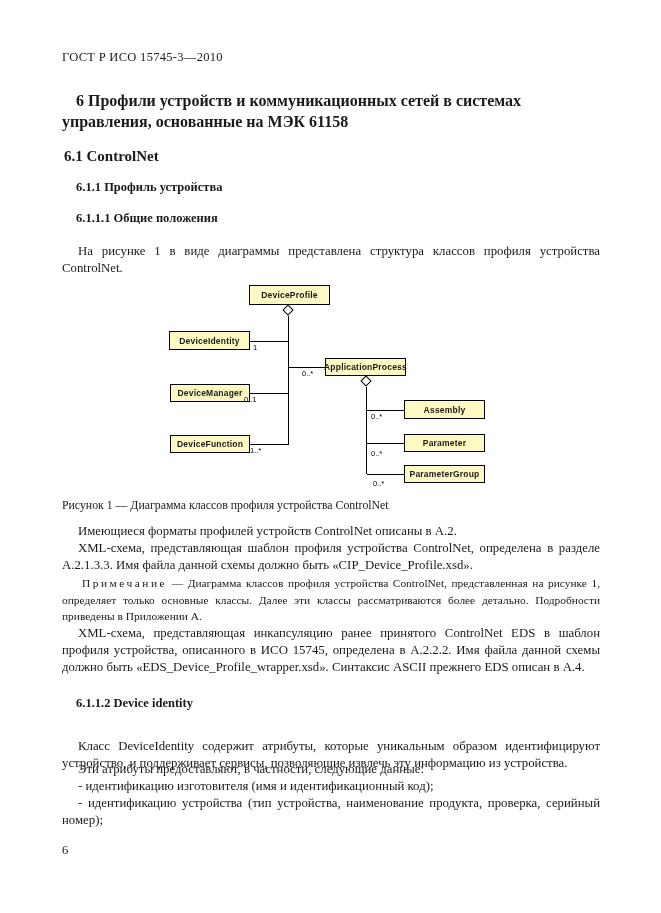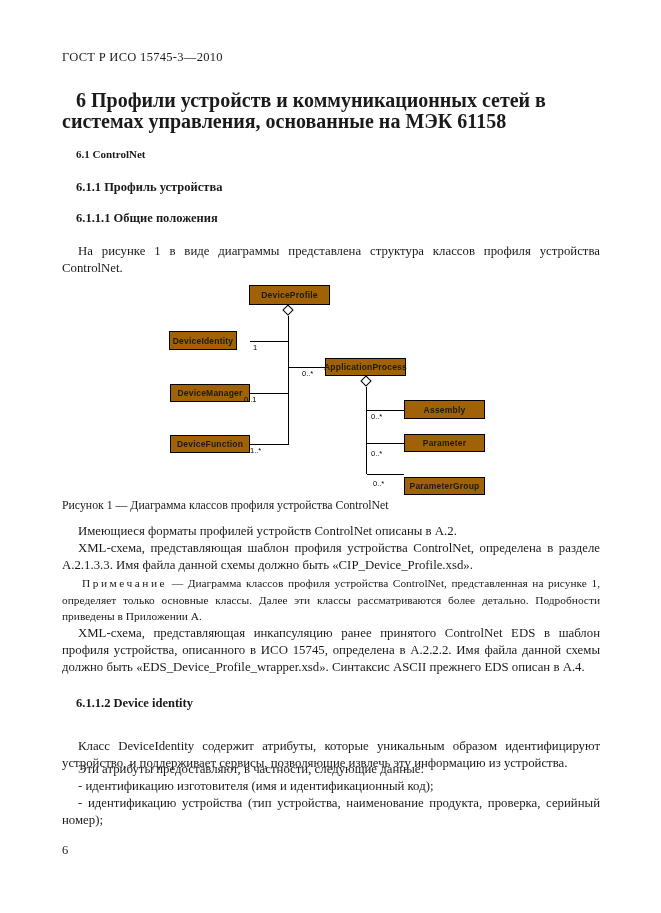--- a/index.html
+++ b/index.html
@@ -14,25 +14,25 @@
     overflow: hidden;
   }
   .abs { position: absolute; }
   .running-header {
     top: 50px; left: 62px;
     font-size: 12.5px;
     letter-spacing: 0.3px;
   }
   .h1 {
     top: 90px; left: 62px; width: 545px;
-    font-size: 20px; font-weight: bold;
+    font-size: 16px; font-weight: bold;
     line-height: 21px;
     text-indent: 14px;
   }
-  .h2 { top: 148px; left: 76px; font-size: 11px; font-weight: bold; }
+  .h2 { top: 148px; left: 64px; font-size: 15px; font-weight: bold; }
   .h3 { top: 180px; left: 76px; font-size: 12.5px; font-weight: bold; }
   .h4 { font-size: 12.5px; font-weight: bold; }
   .h4a { top: 211px; left: 76px; }
   .h4b { top: 696px; left: 76px; }
   .para {
     left: 62px; width: 538px;
     font-size: 12.8px; line-height: 17px;
     text-align: justify; text-indent: 16px;
   }
   .p-intro { top: 243px; }
@@ -53,21 +53,21 @@
     top: 498px; left: 62px; width: 538px;
     font-size: 11.8px; text-align: left;
   }
   .page-number { top: 843px; left: 62px; font-size: 12.5px; }
 
   
   .diagram { top: 0; left: 0; width: 661px; height: 913px; pointer-events: none; }
   .uml-box {
     position: absolute;
     border: 1px solid #000;
-    background: #a16207;
+    background: #fef9c3;
     font-family: "Liberation Sans", "DejaVu Sans", sans-serif;
     font-weight: bold;
     font-size: 8.5px;
     text-align: center;
     display: flex; align-items: center; justify-content: center;
     letter-spacing: 0.2px;
   }
   .line { position: absolute; background: #000; }
   .diamond {
     position: absolute;
@@ -106,27 +106,27 @@
     <div class="line" style="left:250px; top:444px; width:39px; height:1px;"></div>
     <div class="line" style="left:366px; top:387px; width:1px; height:87px;"></div>
     <div class="line" style="left:367px; top:410px; width:37px; height:1px;"></div>
     <div class="line" style="left:367px; top:443px; width:37px; height:1px;"></div>
     <div class="line" style="left:367px; top:474px; width:37px; height:1px;"></div>
 
     <div class="diamond" style="left:284px; top:306px;"></div>
     <div class="diamond" style="left:362px; top:377px;"></div>
 
     <div class="uml-box" style="left:249px; top:285px; width:81px; height:20px;">DeviceProfile</div>
-    <div class="uml-box" style="left:169px; top:331px; width:68px; height:19px;">DeviceIdentity</div>
+    <div class="uml-box" style="left:169px; top:331px; width:81px; height:19px;">DeviceIdentity</div>
     <div class="uml-box" style="left:170px; top:384px; width:80px; height:18px;">DeviceManager</div>
     <div class="uml-box" style="left:170px; top:435px; width:80px; height:18px;">DeviceFunction</div>
     <div class="uml-box" style="left:325px; top:358px; width:81px; height:18px;">ApplicationProcess</div>
     <div class="uml-box" style="left:404px; top:400px; width:81px; height:19px;">Assembly</div>
     <div class="uml-box" style="left:404px; top:434px; width:81px; height:18px;">Parameter</div>
-    <div class="uml-box" style="left:404px; top:465px; width:81px; height:18px;margin-top:12px;">ParameterGroup</div>
+    <div class="uml-box" style="left:404px; top:465px; width:81px; height:18px;">ParameterGroup</div>
 
     <div class="mult" style="left:253px; top:343px;">1</div>
     <div class="mult" style="left:302px; top:369px;">0..*</div>
     <div class="mult" style="left:244px; top:395px;">0..1</div>
     <div class="mult" style="left:250px; top:446px;">1..*</div>
     <div class="mult" style="left:371px; top:412px;">0..*</div>
     <div class="mult" style="left:371px; top:449px;">0..*</div>
     <div class="mult" style="left:373px; top:479px;">0..*</div>
   </div>
 

